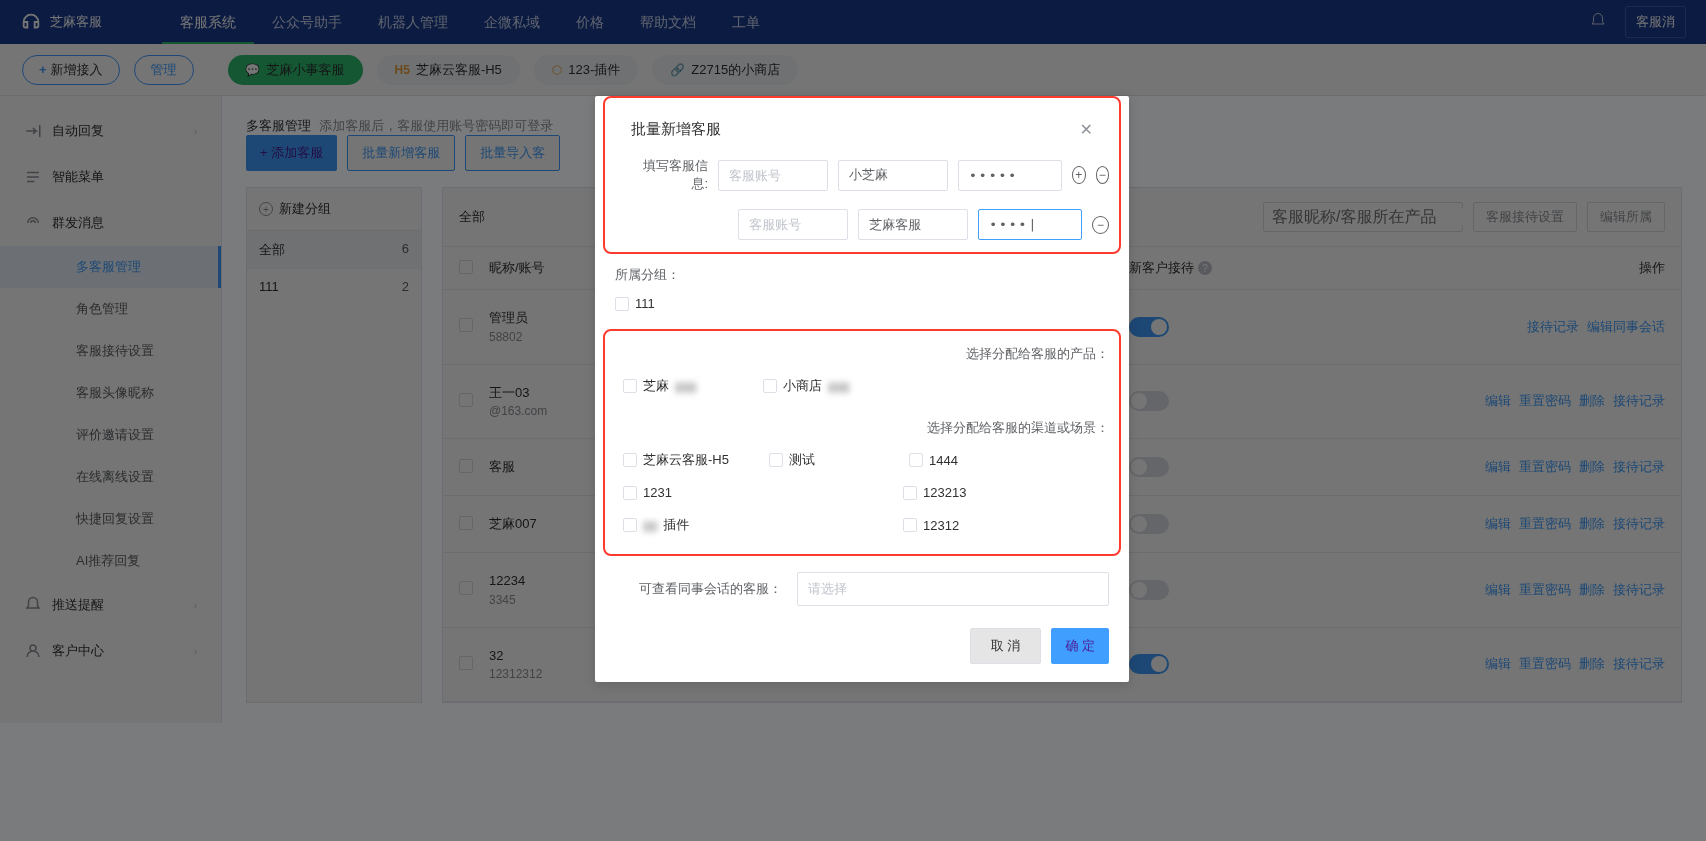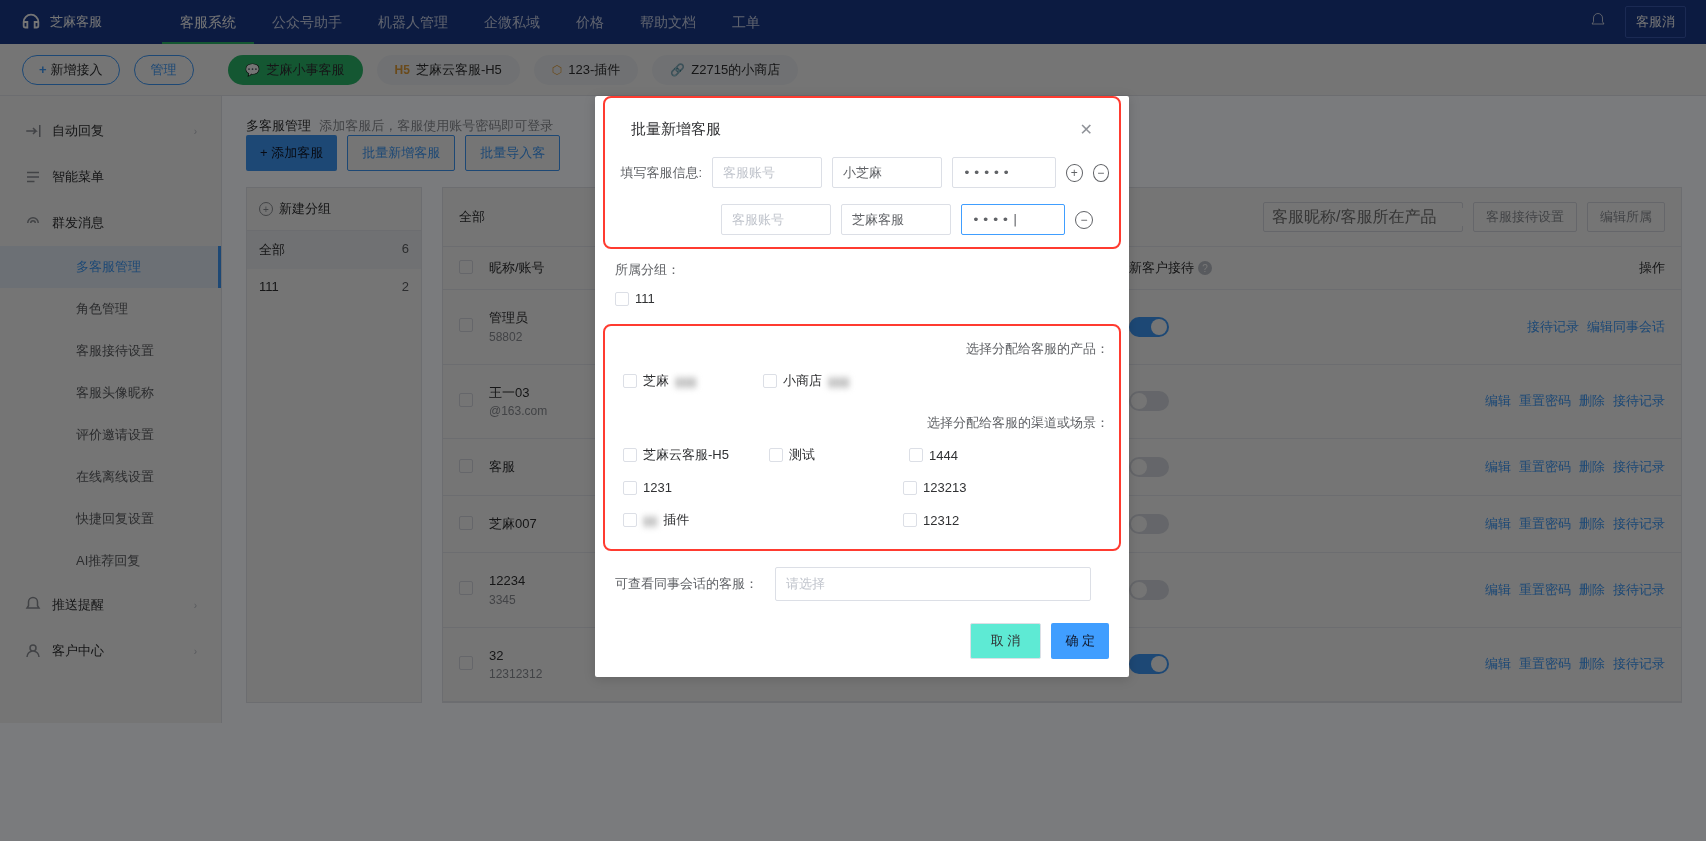--- a/index.html
+++ b/index.html
@@ -32,21 +32,21 @@
 .side-sub { padding:12px 24px 12px 76px; color:#606266; cursor:pointer; }
 .side-sub.active { color:#409eff; border-right:3px solid #409eff; background:#ecf5ff; }
 .side-icon{ width:18px; height:18px; stroke:#909399; fill:none; stroke-width:2; }
 .side-item.active .side-icon{ stroke:#409eff; }
 
 .content { flex:1; padding:20px 24px; overflow:auto; }
 .page-head { font-size:15px; color:#303133; margin-bottom:0; }
 .page-head .hint{ color:#909399; font-size:13px; margin-left:4px; }
 
 .toolbar { display:flex; gap:10px; margin-bottom:16px; }
-.btn-primary { background:#409eff; color:#0f172a; border:none; padding:8px 14px; border-radius:2px; cursor:pointer; }
+.btn-primary { background:#409eff; color:#4c1d95; border:none; padding:8px 14px; border-radius:2px; cursor:pointer; }
 .btn-plain { border:1px solid #409eff; color:#409eff; background:#fff; padding:8px 14px; border-radius:2px; cursor:pointer; }
 
 .data-area { display:flex; gap:20px; }
 .group-panel { width:176px; border:1px solid #ebeef5; background:#fff; }
 .group-head { padding:12px; color:#606266; display:flex; align-items:center; gap:6px; border-bottom:1px solid #ebeef5; font-size:13px;}
 .group-row { display:flex; padding:10px 12px; cursor:pointer; }
 .group-row .cnt { margin-left:auto; color:#606266; }
 .group-row.sel { background:#f5f7fa; }
 
 .table-wrap { flex:1; background:#fff; border:1px solid #ebeef5; overflow:hidden; }
@@ -77,34 +77,34 @@
 .mask{ position:absolute; inset:0; background:rgba(0,0,0,0.5); }
 
 
 .modal{ position:absolute; left:595px; top:96px; width:534px; background:#fff; border-radius:2px; box-shadow:0 2px 12px rgba(0,0,0,.15); }
 .modal-head{ display:flex; align-items:center; padding:18px 20px 10px; }
 .modal-head .title{ font-size:15px; }
 .modal-head .x{ margin-left:auto; color:#909399; cursor:pointer; font-size:16px; }
 .red-box{ border:2px solid #ff3b30; border-radius:8px; padding:4px 6px; margin:0 8px; }
 .red-box.inner{ margin:8px; padding:10px;text-align:right; }
 .form-row{ display:flex; align-items:center; gap:10px; padding:8px 4px; }
-.lbl{ width:96px; text-align:right; color:#606266; font-size:13px; }
+.lbl{ width:96px; text-align:right; color:#606266; font-size:13px;margin-left:24px; }
 .inp{ border:1px solid #dcdfe6; border-radius:2px; padding:7px 10px; width:110px; font-size:13px; color:#606266; outline:none; }
 .inp::placeholder{ color:#c0c4cc; }
 .inp.focus{ border-color:#409eff; }
 .inp.pw{ width:104px; letter-spacing:2px; font-family:monospace; }
 .circ{ width:18px;height:18px;border:1.5px solid #606266;border-radius:50%;display:inline-flex;align-items:center;justify-content:center;font-size:12px;color:#606266;cursor:pointer; }
 .section-label{ padding:12px 20px 8px; color:#606266; font-size:13px; }
 .cb-grid{ display:flex; flex-wrap:wrap; gap:16px 40px; padding:4px 8px 10px; }
 .cb-item{ display:flex; align-items:center; gap:6px; color:#606266; font-size:13px; min-width:100px; }
 .cb-item .cb{ width:14px;height:14px;border:1px solid #dcdfe6; border-radius:2px; display:inline-block; }
 .cb-item .blur{ filter:blur(3px); color:#aaa; }
 .sel-box{ border:1px solid #dcdfe6; padding:7px 10px; width:316px; color:#c0c4cc; border-radius:2px; }
 .modal-foot{ display:flex; justify-content:flex-end; gap:10px; padding:14px 20px 18px; }
-.btn-default{ border:1px solid #dcdfe6; background:#5eead4; padding:8px 20px; border-radius:2px; cursor:pointer; }
+.btn-default{ border:1px solid #dcdfe6; background:#e5e5e5; padding:8px 20px; border-radius:2px; cursor:pointer; }
 
 .underlay-dim { filter:brightness(.92); }
 </style>
 </head>
 <body>
 
 <div class="underlay-dim">
   <div class="topbar">
     <div class="logo">
       <svg width="22" height="22" viewBox="0 0 24 24">

